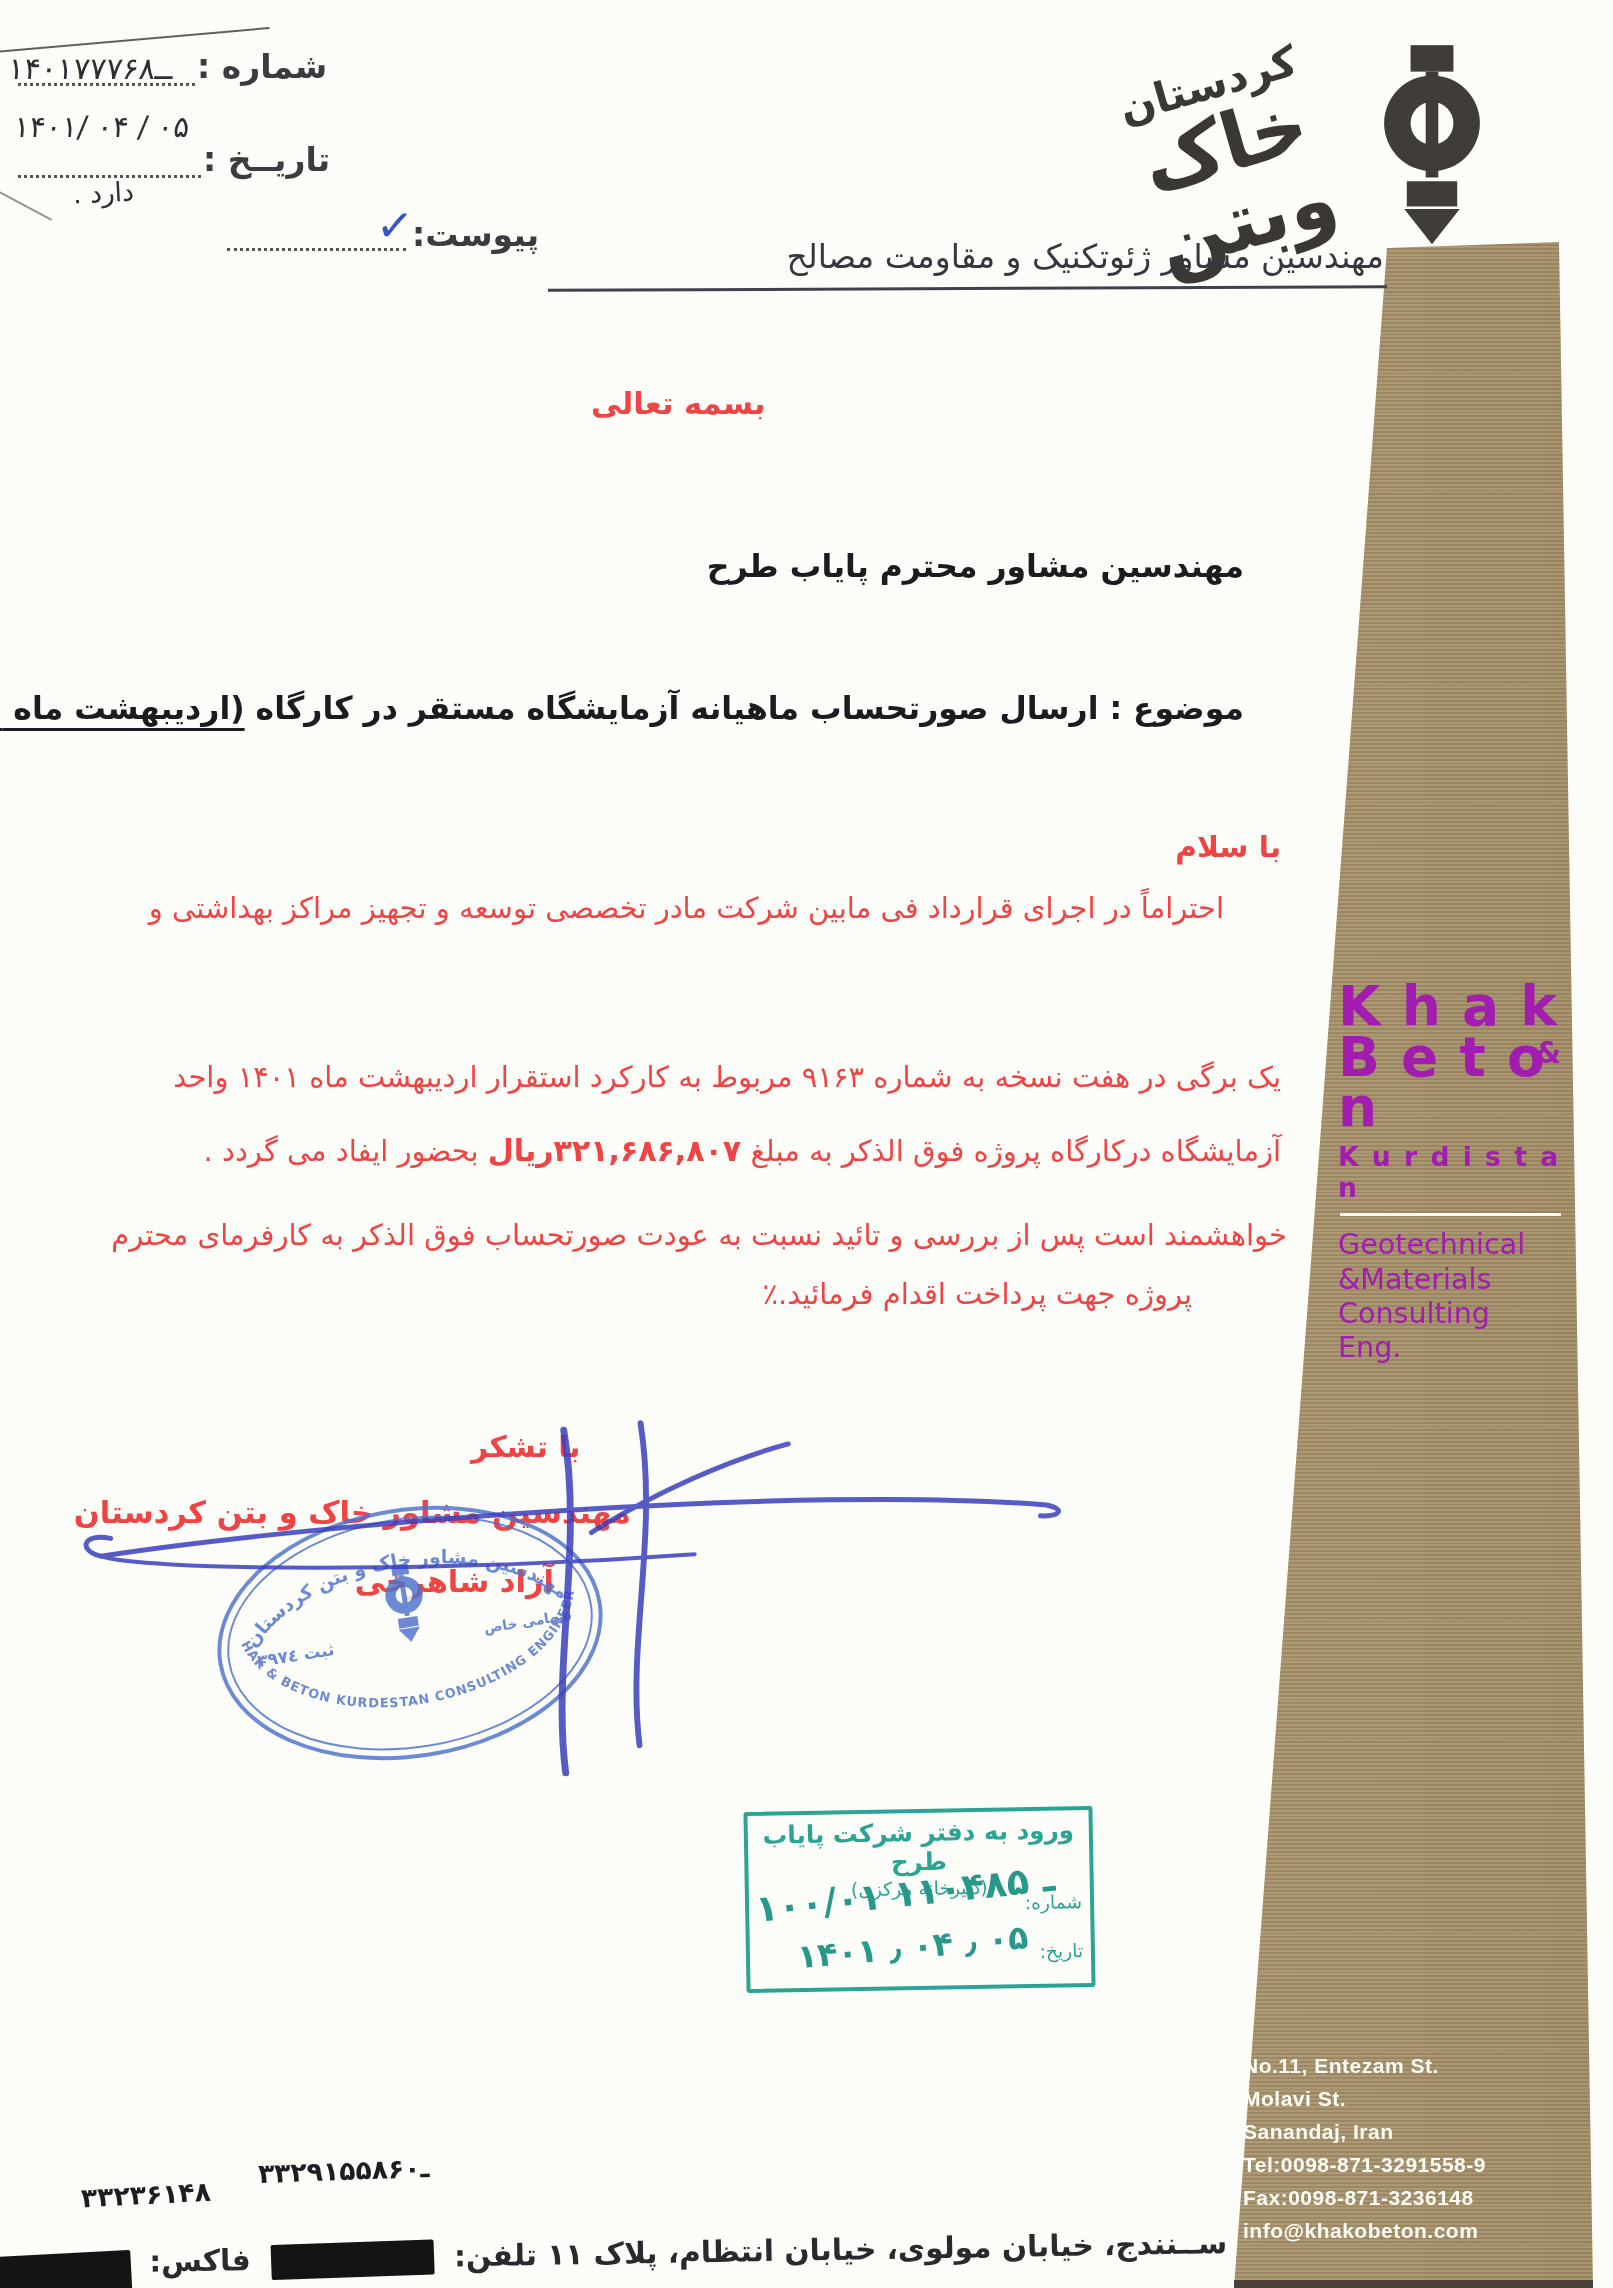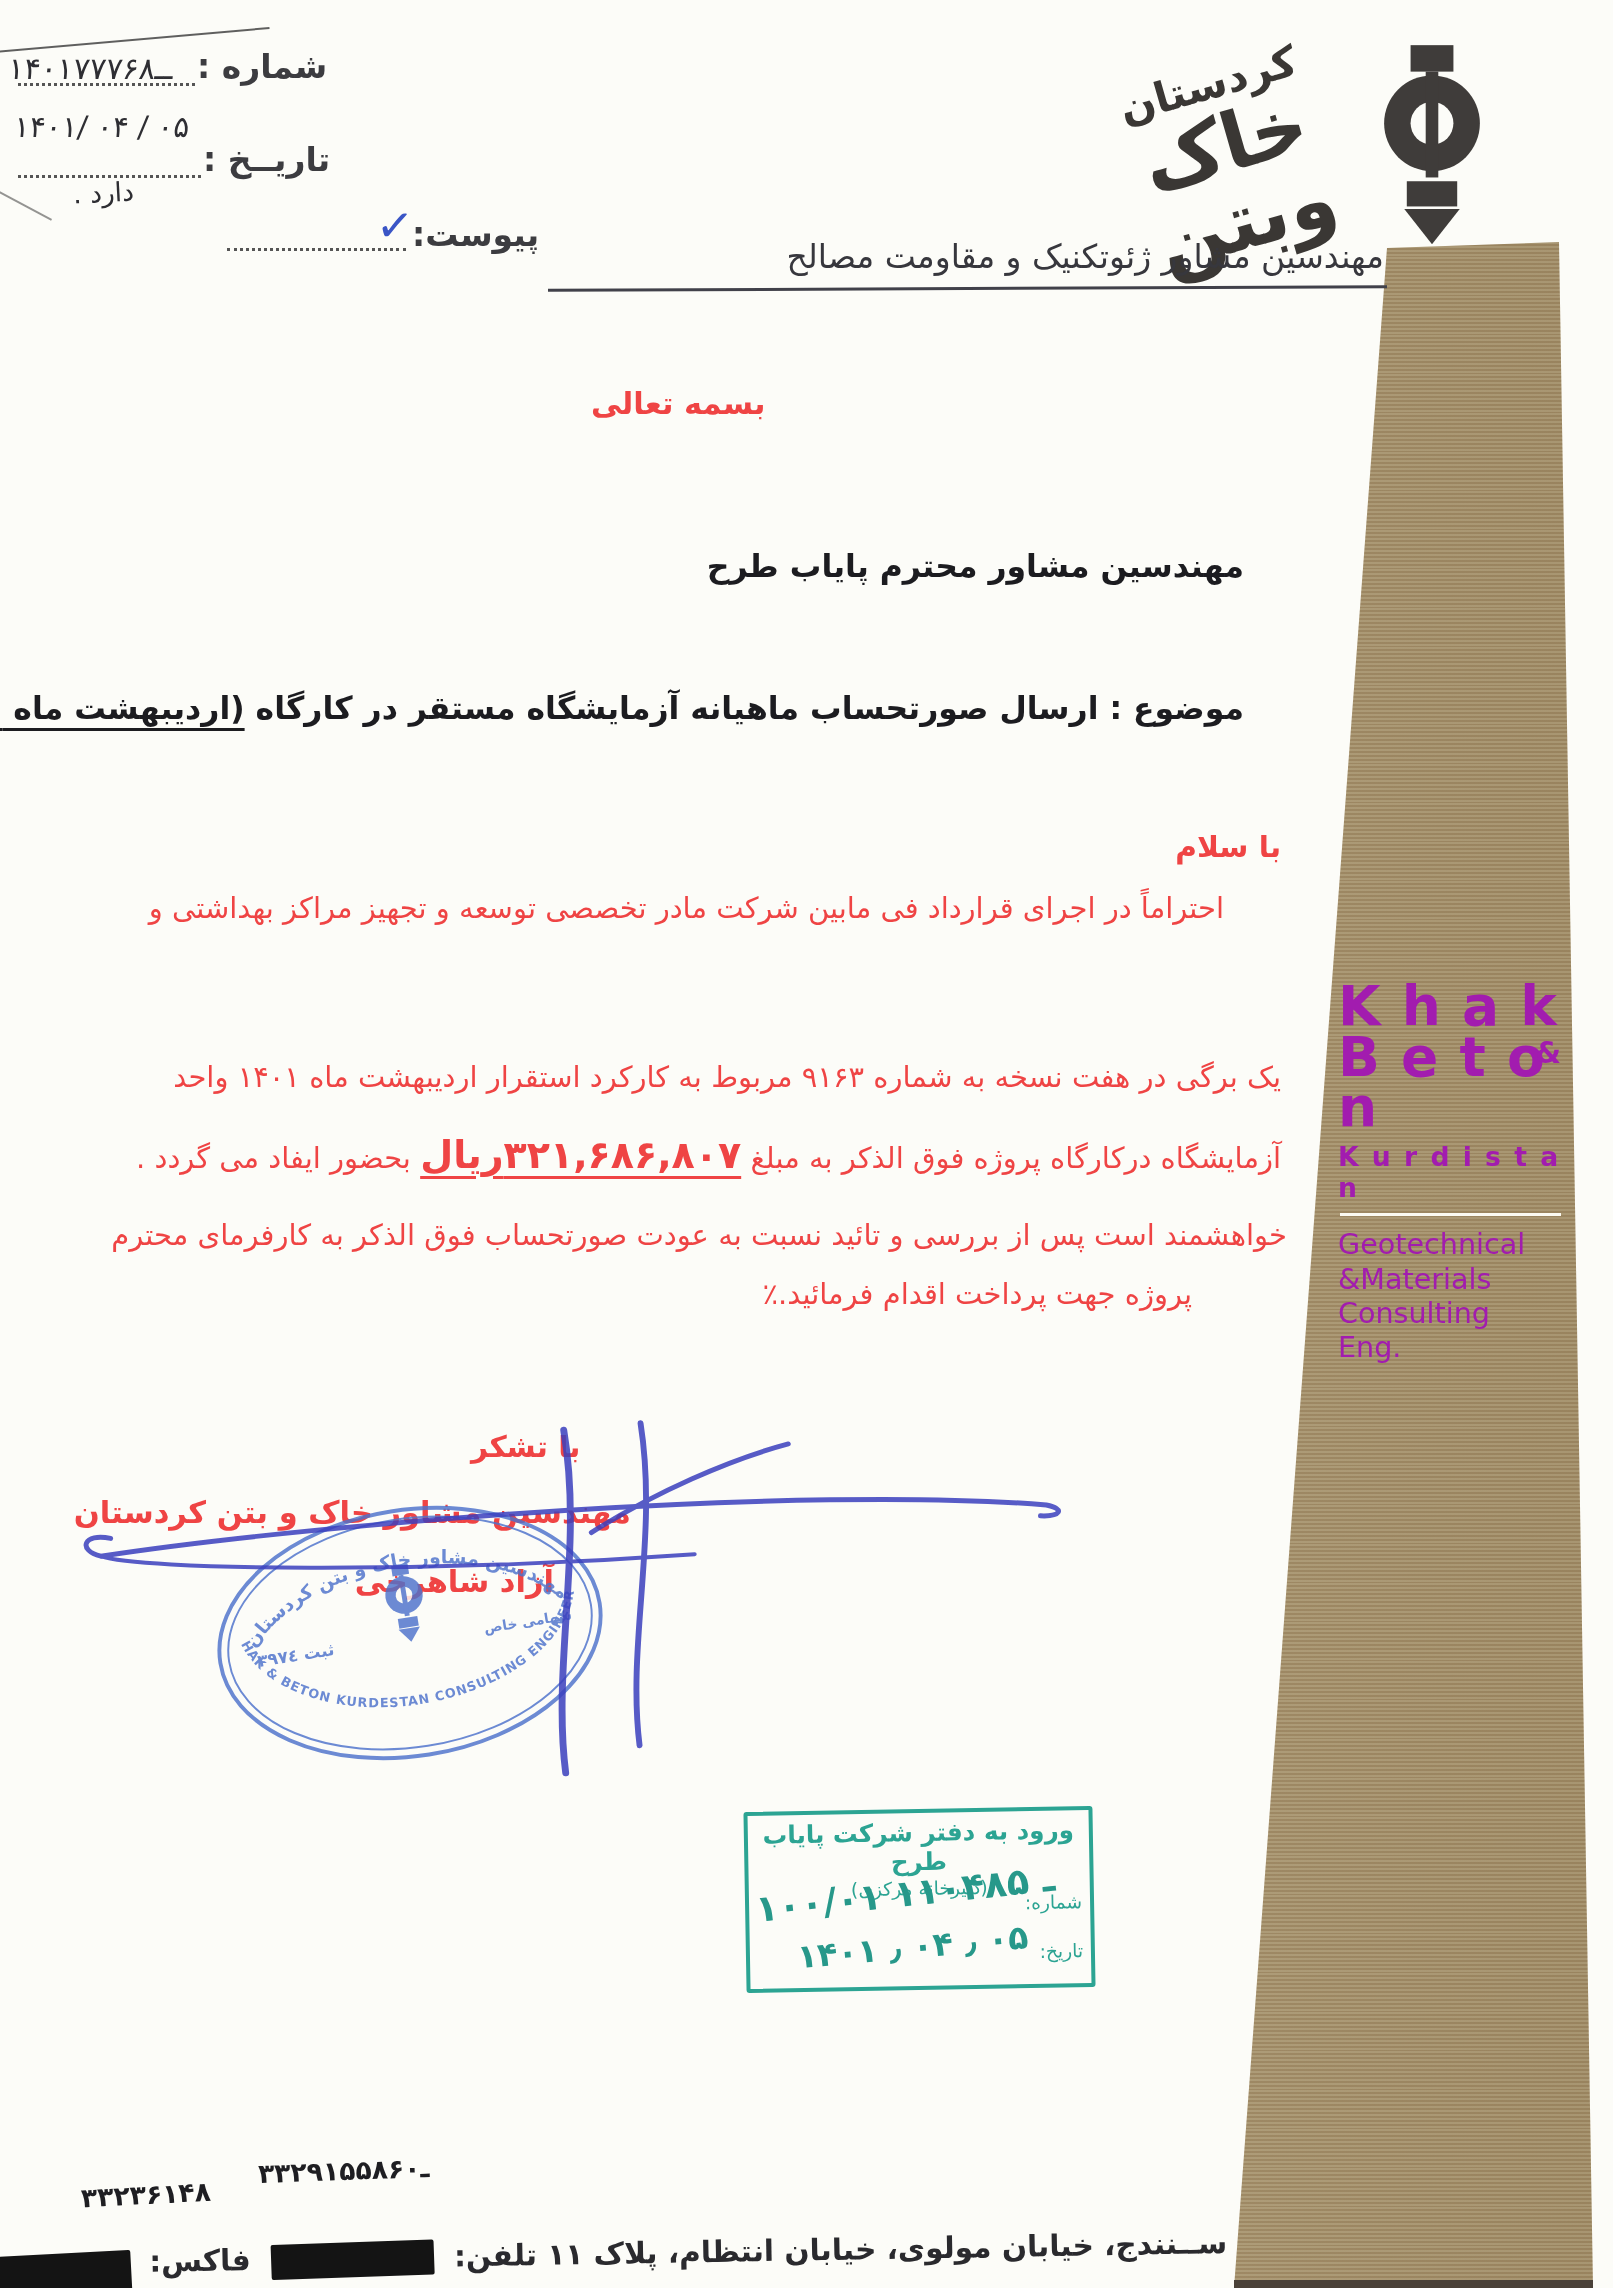--- a/index.html
+++ b/index.html
@@ -45,21 +45,21 @@
   .brand .nm  { font-size:55px; font-weight:bold; line-height:.92; letter-spacing:1px; }
   .brand .amp { position:absolute; right:2px; top:55px; font-size:29.6px; font-weight:bold; }
   .brand .kur { font-size:26.6px; font-weight:bold; letter-spacing:2px; margin-top:7.9px; }
   .brand .div { height:3px; background:#fbfaf2; margin:9.9px 2px 11.8px 2px; }
   .brand .ds  { font-size:28.6px; line-height:1.2; }
   .band-address { z-index:3; color:#fdfdf6; font-size:21px; font-weight:bold; line-height:33px; letter-spacing:0.5px; font-family:"Liberation Sans","DejaVu Sans",sans-serif; }
 
   
   .p { font-size:29px; color:#ef4444; white-space:nowrap; z-index:5; }
   .hd { font-weight:bold; color:#1c1c20; }
-  .amount { font-size:38px; font-weight:bold; text-decoration:underline; text-underline-offset:7.9px; }
+  .amount { font-size:30px; font-weight:bold; text-underline-offset:7.9px; }
   .u { text-decoration:underline; text-underline-offset:8.9px; }
 
   
   .estamp {
     position:absolute; left:745px; top:1809px; width:349px; height:181px;
     border:4.9px solid #2ca493; border-radius:3px; transform:rotate(-1deg);
     color:#2ca493; z-index:6; background:rgba(255,255,255,0);
   }
   .estamp .t1 { text-align:center; font-size:24.6px; font-weight:bold; margin-top:4.9px; }
   .estamp .t2 { text-align:center; font-size:18.7px; margin-top:2px; }
@@ -117,20 +117,28 @@
     <div class="amp">&amp;</div>
     <div class="nm">B e t o n</div>
     <div class="kur">K u r d i s t a n</div>
     <div class="div"></div>
     <div class="ds">Geotechnical</div>
     <div class="ds">&amp;Materials</div>
     <div class="ds">Consulting</div>
     <div class="ds">Eng.</div>
   </div>
 
+  <div class="abs band-address" style="left:1243px; top:2049px; width:335px;">
+    <div>No.11, Entezam St.</div>
+    <div>Molavi St.</div>
+    <div>Sanandaj, Iran</div>
+    <div>Tel:0098-871-3291558-9</div>
+    <div>Fax:0098-871-3236148</div>
+    <div>info@khakobeton.com</div>
+  </div>
 
   <div class="abs p rtl" style="left:591px; top:386px; font-size:30.5px; font-weight:600;">بسمه تعالی</div>
 
   <div class="abs p hd rtl" style="right:370px; top:548px; font-size:31.5px;">مهندسین مشاور محترم پایاب طرح</div>
   <div class="abs p hd rtl" style="right:370px; top:690px; font-size:31.5px;">
     <span>موضوع : ارسال صورتحساب ماهیانه آزمایشگاه مستقر در کارگاه </span><span class="u">(اردیبهشت ماه ۱۴۰۱)</span>
   </div>
 
   <div class="abs p rtl" style="right:333px; top:830px; font-size:29.6px; font-weight:600;">با سلام</div>
 

